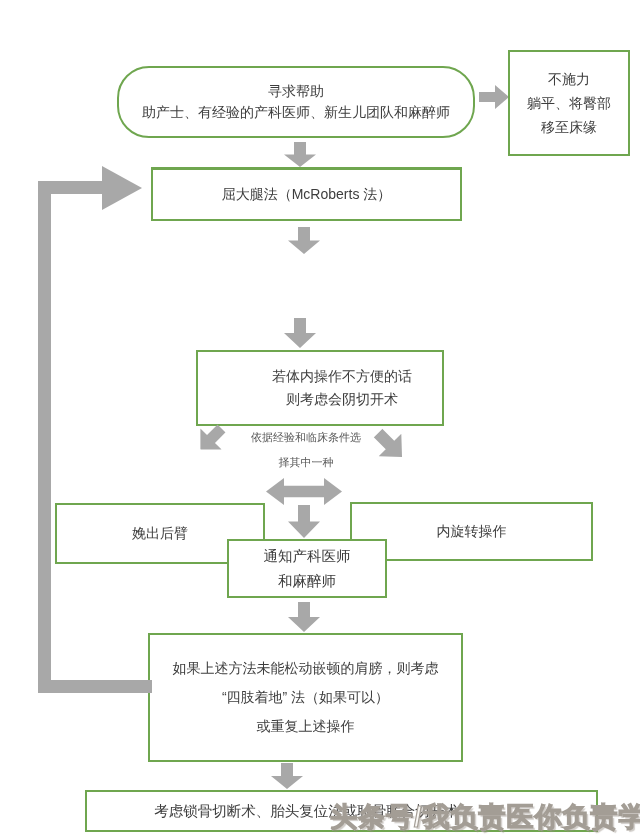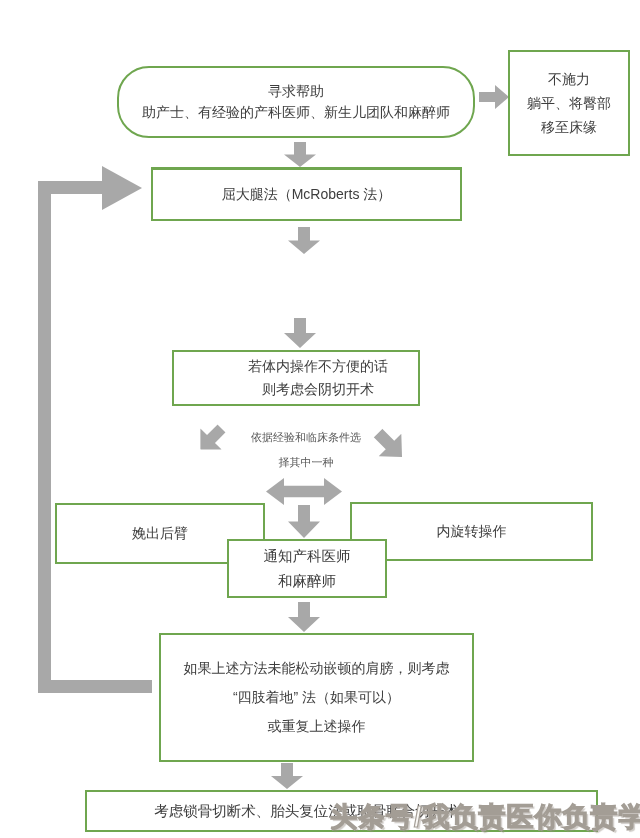--- a/index.html
+++ b/index.html
@@ -15,25 +15,25 @@
   .box{
     position:absolute;background:#ffffff;border:2px solid #6fa64f;
     display:flex;flex-direction:column;align-items:center;justify-content:center;
     text-align:center;font-size:14px;line-height:21px;box-sizing:border-box;
   }
   
   #box-seek-help{left:117px;top:66px;width:358px;height:72px;border-radius:32px;}
   #box-do-not-push{left:508px;top:50px;width:122px;height:106px;line-height:24px;}
   #box-mcroberts{left:151px;top:167px;width:311px;height:54px;border-top-width:3px;}
   #box-suprapubic{left:150px;top:256px;width:313px;height:57px;}
-  #box-episiotomy{left:172px;top:350px;width:248px;height:56px;line-height:23px;padding-left:44px;}
+  #box-episiotomy{left:196px;top:350px;width:248px;height:76px;line-height:23px;padding-left:44px;}
   #box-posterior-arm{left:55px;top:462px;width:210px;height:61px;margin-top:41px;}
   #box-internal-rotation{left:350px;top:458px;width:243px;height:59px;margin-top:44px;}
   #box-notify{left:227px;top:539px;width:160px;height:59px;line-height:25px;font-size:14.5px;}
-  #box-all-fours{left:159px;top:633px;width:315px;height:129px;line-height:29px;}
+  #box-all-fours{left:148px;top:633px;width:315px;height:129px;line-height:29px;}
   #box-last-resort{left:85px;top:790px;width:513px;height:42px;font-size:14.5px;padding-right:70px;}
   
   .arr{position:absolute;}
   .arr svg{display:block;width:100%;height:100%;}
   .arrfill{fill:#a8a8a8;}
   #arrow-right1{left:479px;top:85px;width:30px;height:24px;}
   #arrow-d1{left:284px;top:142px;width:32px;height:25px;}
   #arrow-d2{left:288px;top:227px;width:32px;height:27px;}
   #arrow-d3{left:284px;top:318px;width:32px;height:30px;}
   #arrow-d4{left:288px;top:505px;width:32px;height:33px;}

